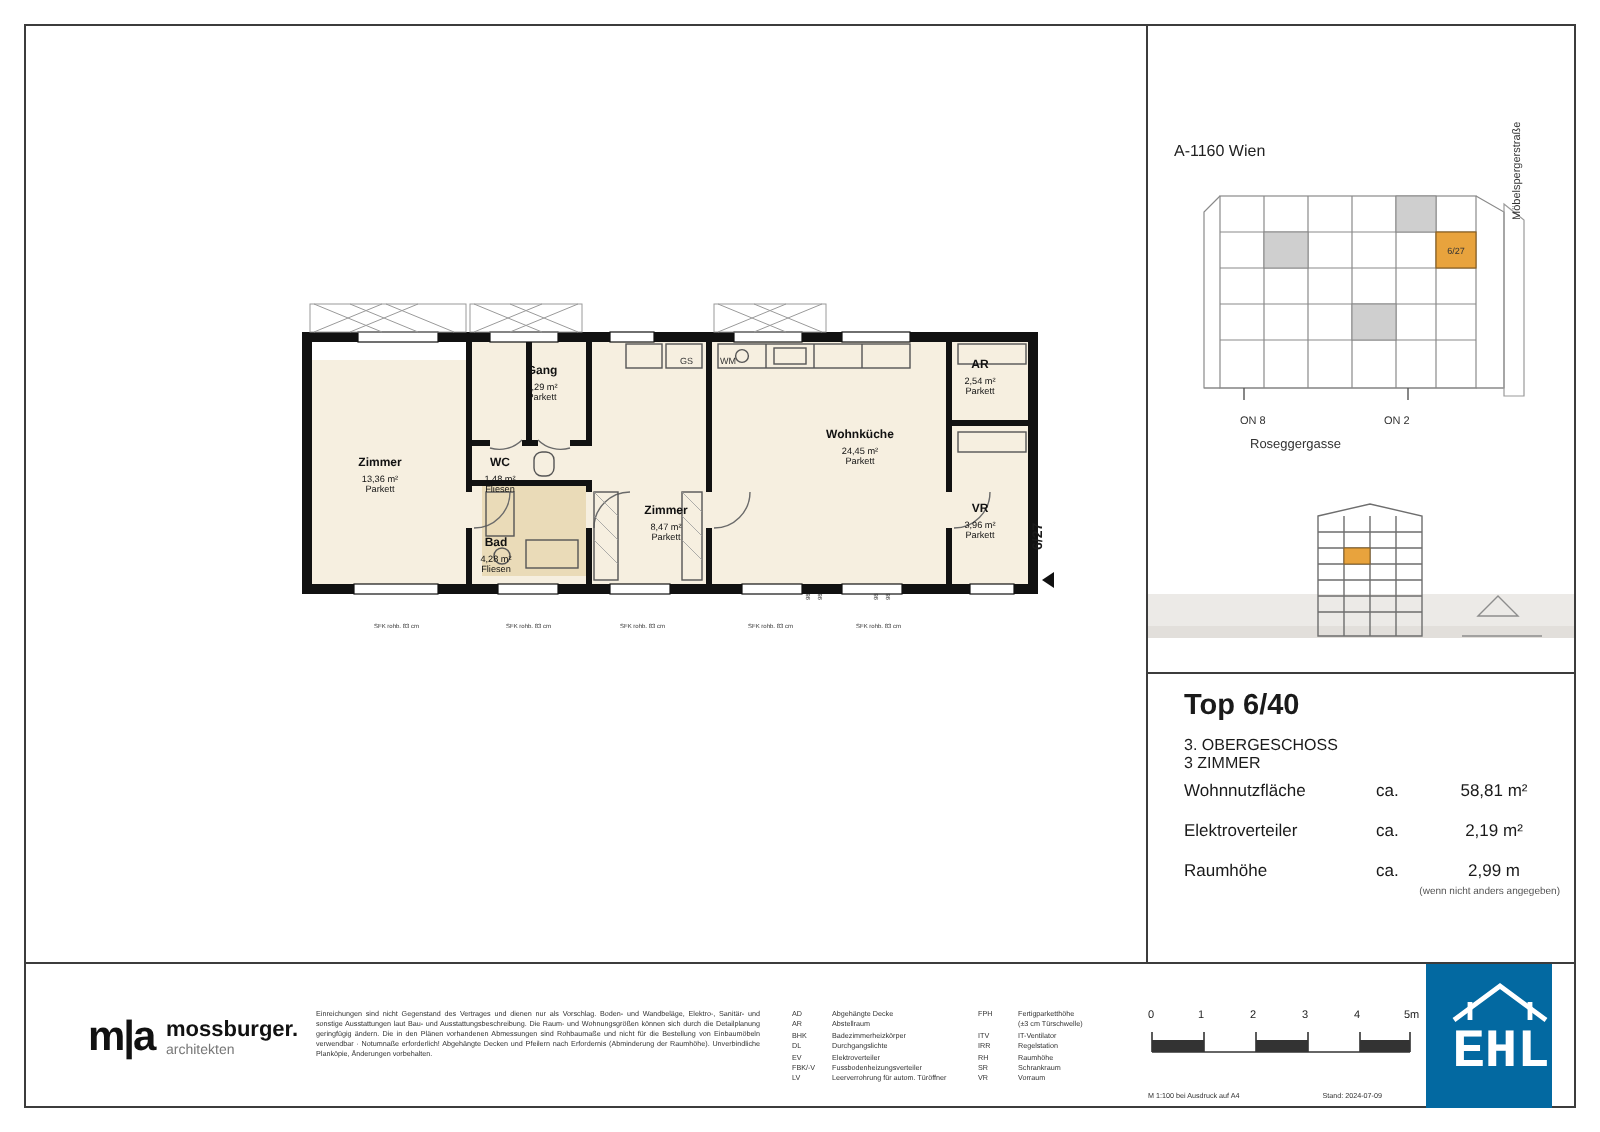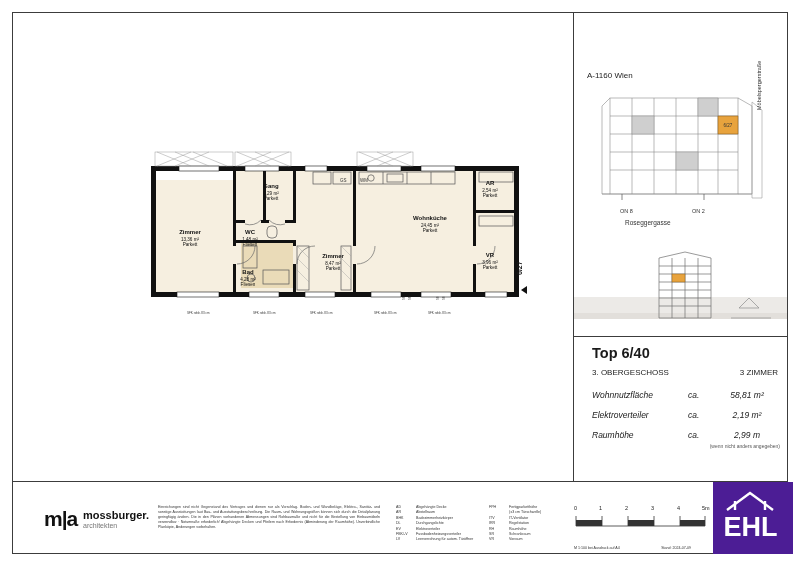--- a/index.html
+++ b/index.html
@@ -123,32 +123,32 @@
     font-size: 14.5px;
     font-weight: bold;
   }
   .floor-line {
     position: absolute;
     left: 592px; top: 368px;
     width: 186px;
     font-size: 8px;
     display: flex;
     justify-content: space-between;
+    flex-direction: column;
   }
   .areas {
     position: absolute;
     left: 592px; top: 390px;
     width: 188px;
     font-size: 8.5px;
   }
   .area-row {
     display: flex;
     align-items: baseline;
     margin-bottom: 10px;
-    font-style: italic;
   }
   .area-row .lbl { width: 96px; }
   .area-row .ca { width: 30px; }
   .area-row .val { width: 58px; text-align: center; }
   .area-note {
     position: absolute;
     left: 700px; top: 443px;
     font-size: 5px;
     color: #555;
     text-align: right;
@@ -219,22 +219,23 @@
     color: #333;
     width: 190px;
     display: flex;
     justify-content: space-between;
   }
 
   
   .ehl {
     position: absolute;
     left: 713px; top: 482px;
-    width: 80px; height: 72px;
-    background: #4c1d95;
+    width: 63px; height: 72px;
+    background: #0369a1;
+    font-family: Liberation Mono, monospace;
   }
   .ehl-text {
     position: absolute;
     left: 0; top: 30px;
     width: 75px;
     text-align: center;
     color: #ffffff;
     font-size: 27px;
     font-weight: bold;
     letter-spacing: 0px;

